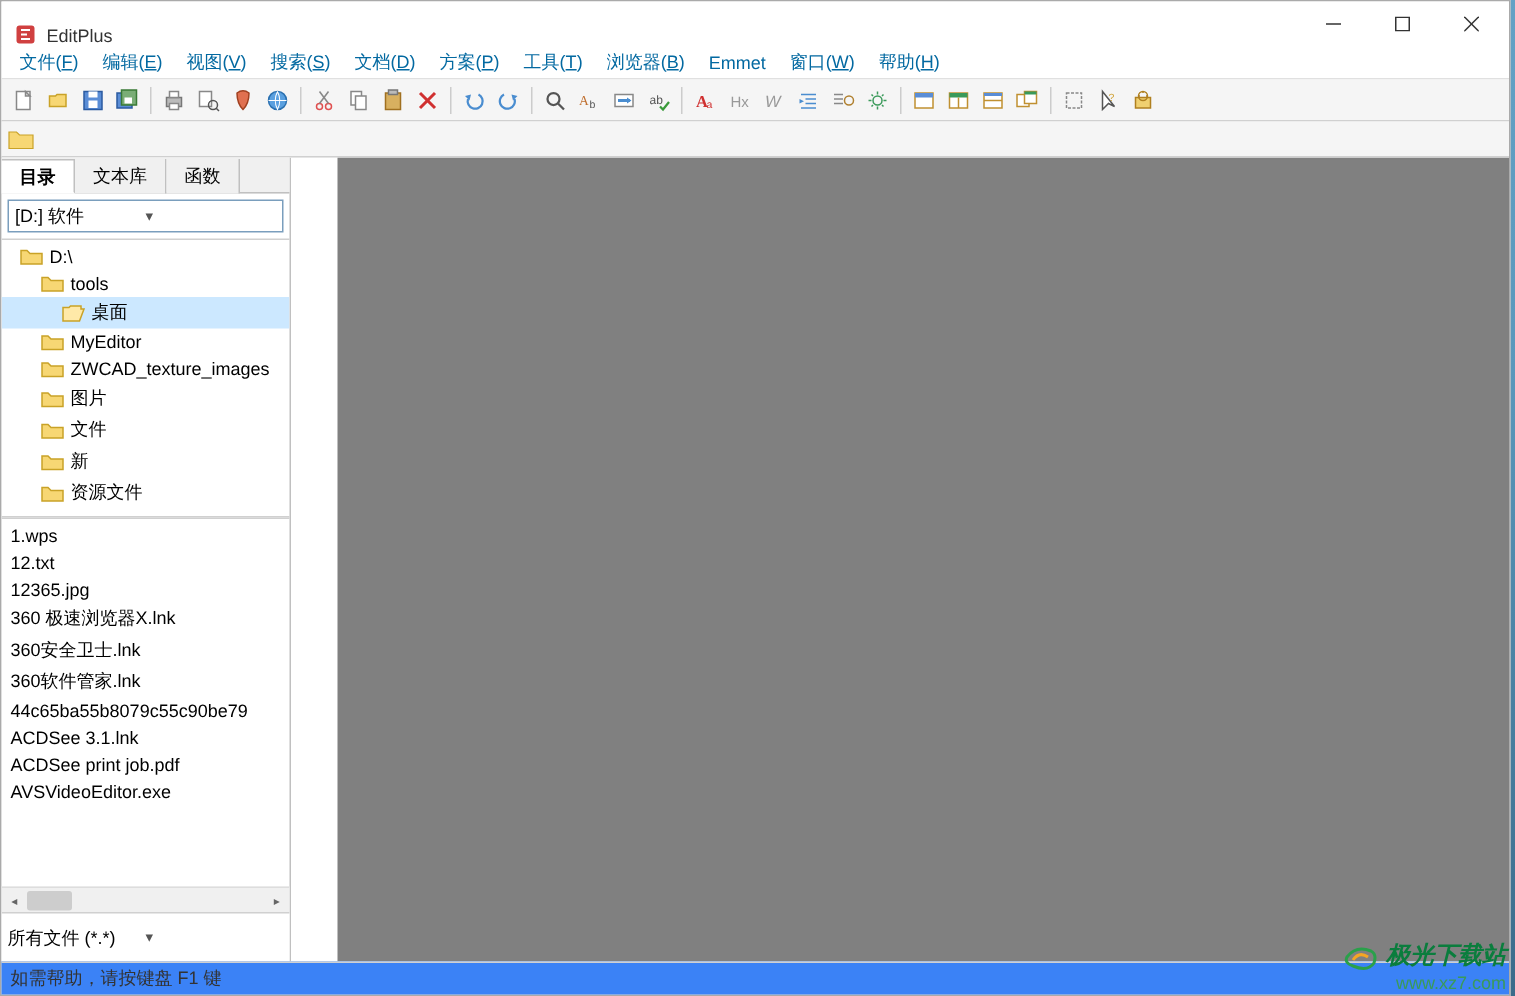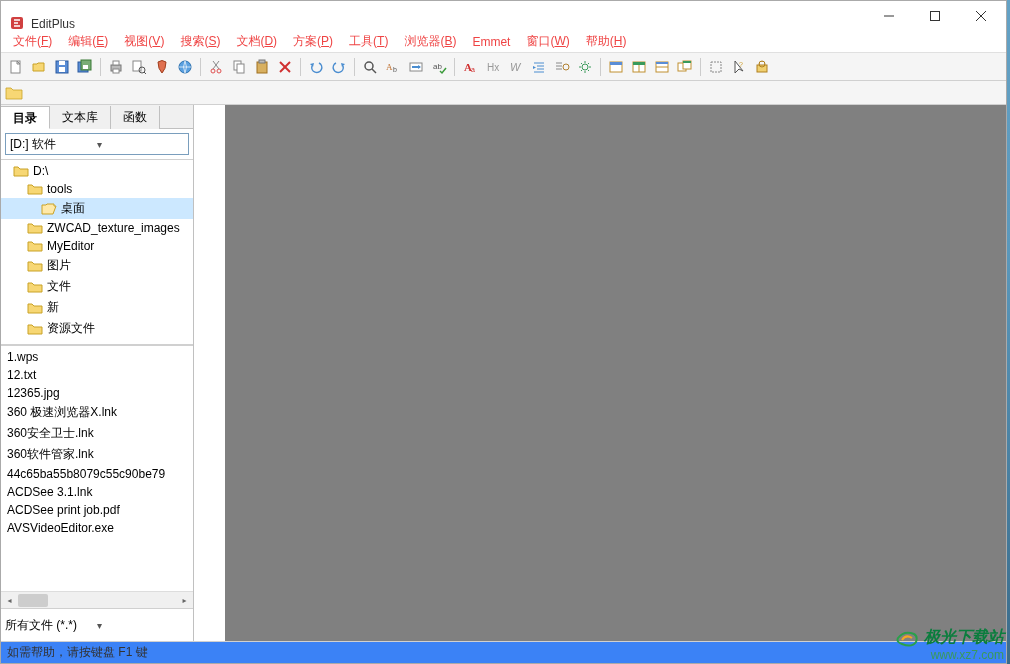--- a/index.html
+++ b/index.html
@@ -49,21 +49,21 @@
   height: 22px;
   background: #fff;
   display: flex;
   align-items: center;
   padding: 0 4px;
   border-bottom: 1px solid #e0e0e0;
 }
 .menuitem {
   padding: 2px 8px;
   font-size: 12px;
-  color: #ef4444;
+  color: #0369a1;
   cursor: pointer;
 }
 .menuitem u { text-decoration: underline; }
 
 .toolbar {
   height: 28px;
   background: #f5f5f5;
   border-bottom: 1px solid #d0d0d0;
   display: flex;
   align-items: center;
@@ -536,28 +536,28 @@
             <span class="fld"><svg width="16" height="14" viewBox="0 0 16 14" class="fld-open">
                 <path d="M1 3 L5 3 L6 2 L13 2 L13 4 L15 4 L12 12 L1 12 Z"></path>
               </svg></span>
             <span>桌面</span>
           </div>
           <div class="tree-item">
             <span class="indent" style="width:22px"></span>
             <span class="fld"><svg width="16" height="14" viewBox="0 0 16 14" class="fld-closed">
                 <path d="M1 3 L5 3 L7 5 L15 5 L15 12 L1 12 Z"></path>
               </svg></span>
+            <span>MyEditor</span>
+          </div>
+          <div class="tree-item">
+            <span class="indent" style="width:22px"></span>
+            <span class="fld"><svg width="16" height="14" viewBox="0 0 16 14" class="fld-closed">
+                <path d="M1 3 L5 3 L7 5 L15 5 L15 12 L1 12 Z"></path>
+              </svg></span>
             <span>ZWCAD_texture_images</span>
-          </div>
-          <div class="tree-item">
-            <span class="indent" style="width:22px"></span>
-            <span class="fld"><svg width="16" height="14" viewBox="0 0 16 14" class="fld-closed">
-                <path d="M1 3 L5 3 L7 5 L15 5 L15 12 L1 12 Z"></path>
-              </svg></span>
-            <span>MyEditor</span>
           </div>
           <div class="tree-item">
             <span class="indent" style="width:22px"></span>
             <span class="fld"><svg width="16" height="14" viewBox="0 0 16 14" class="fld-closed">
                 <path d="M1 3 L5 3 L7 5 L15 5 L15 12 L1 12 Z"></path>
               </svg></span>
             <span>图片</span>
           </div>
           <div class="tree-item">
             <span class="indent" style="width:22px"></span>

